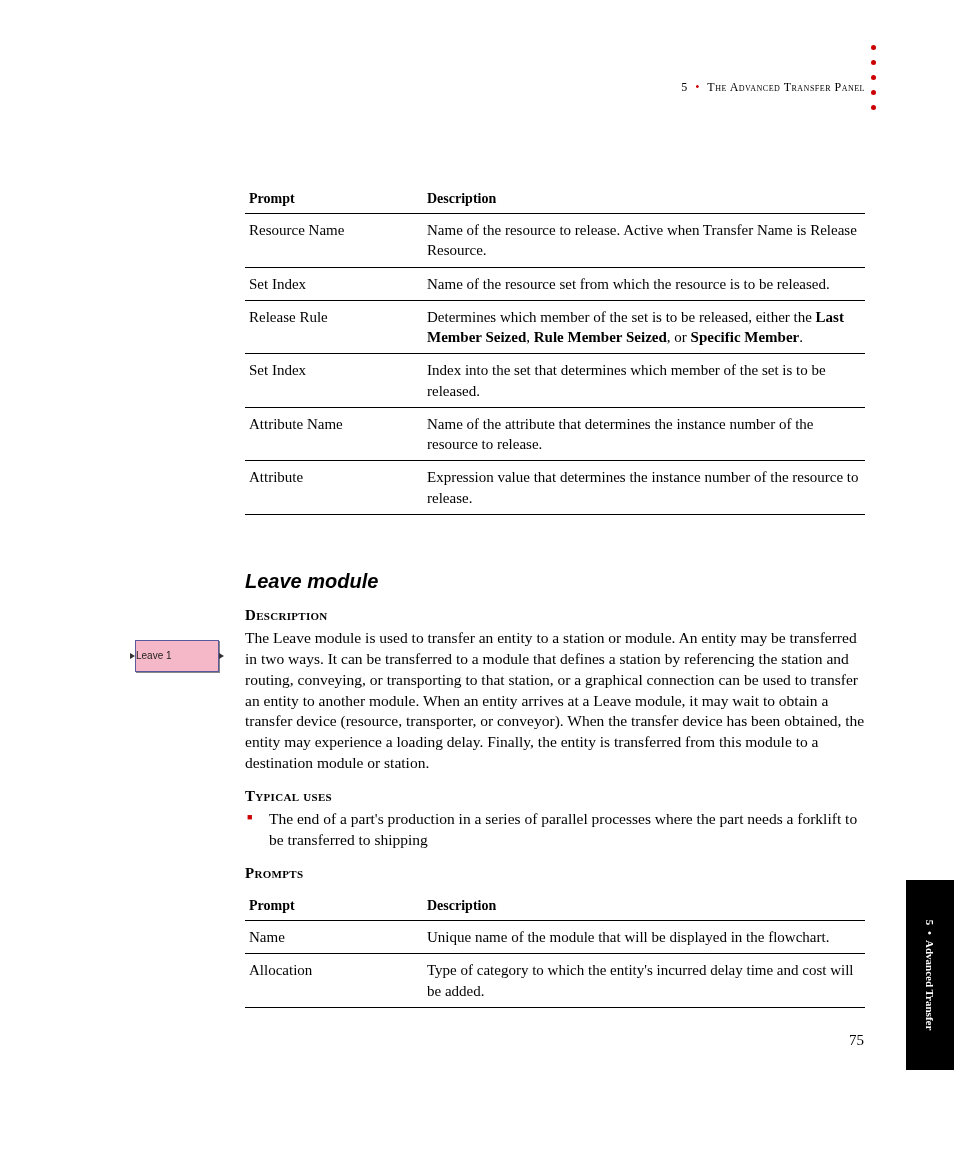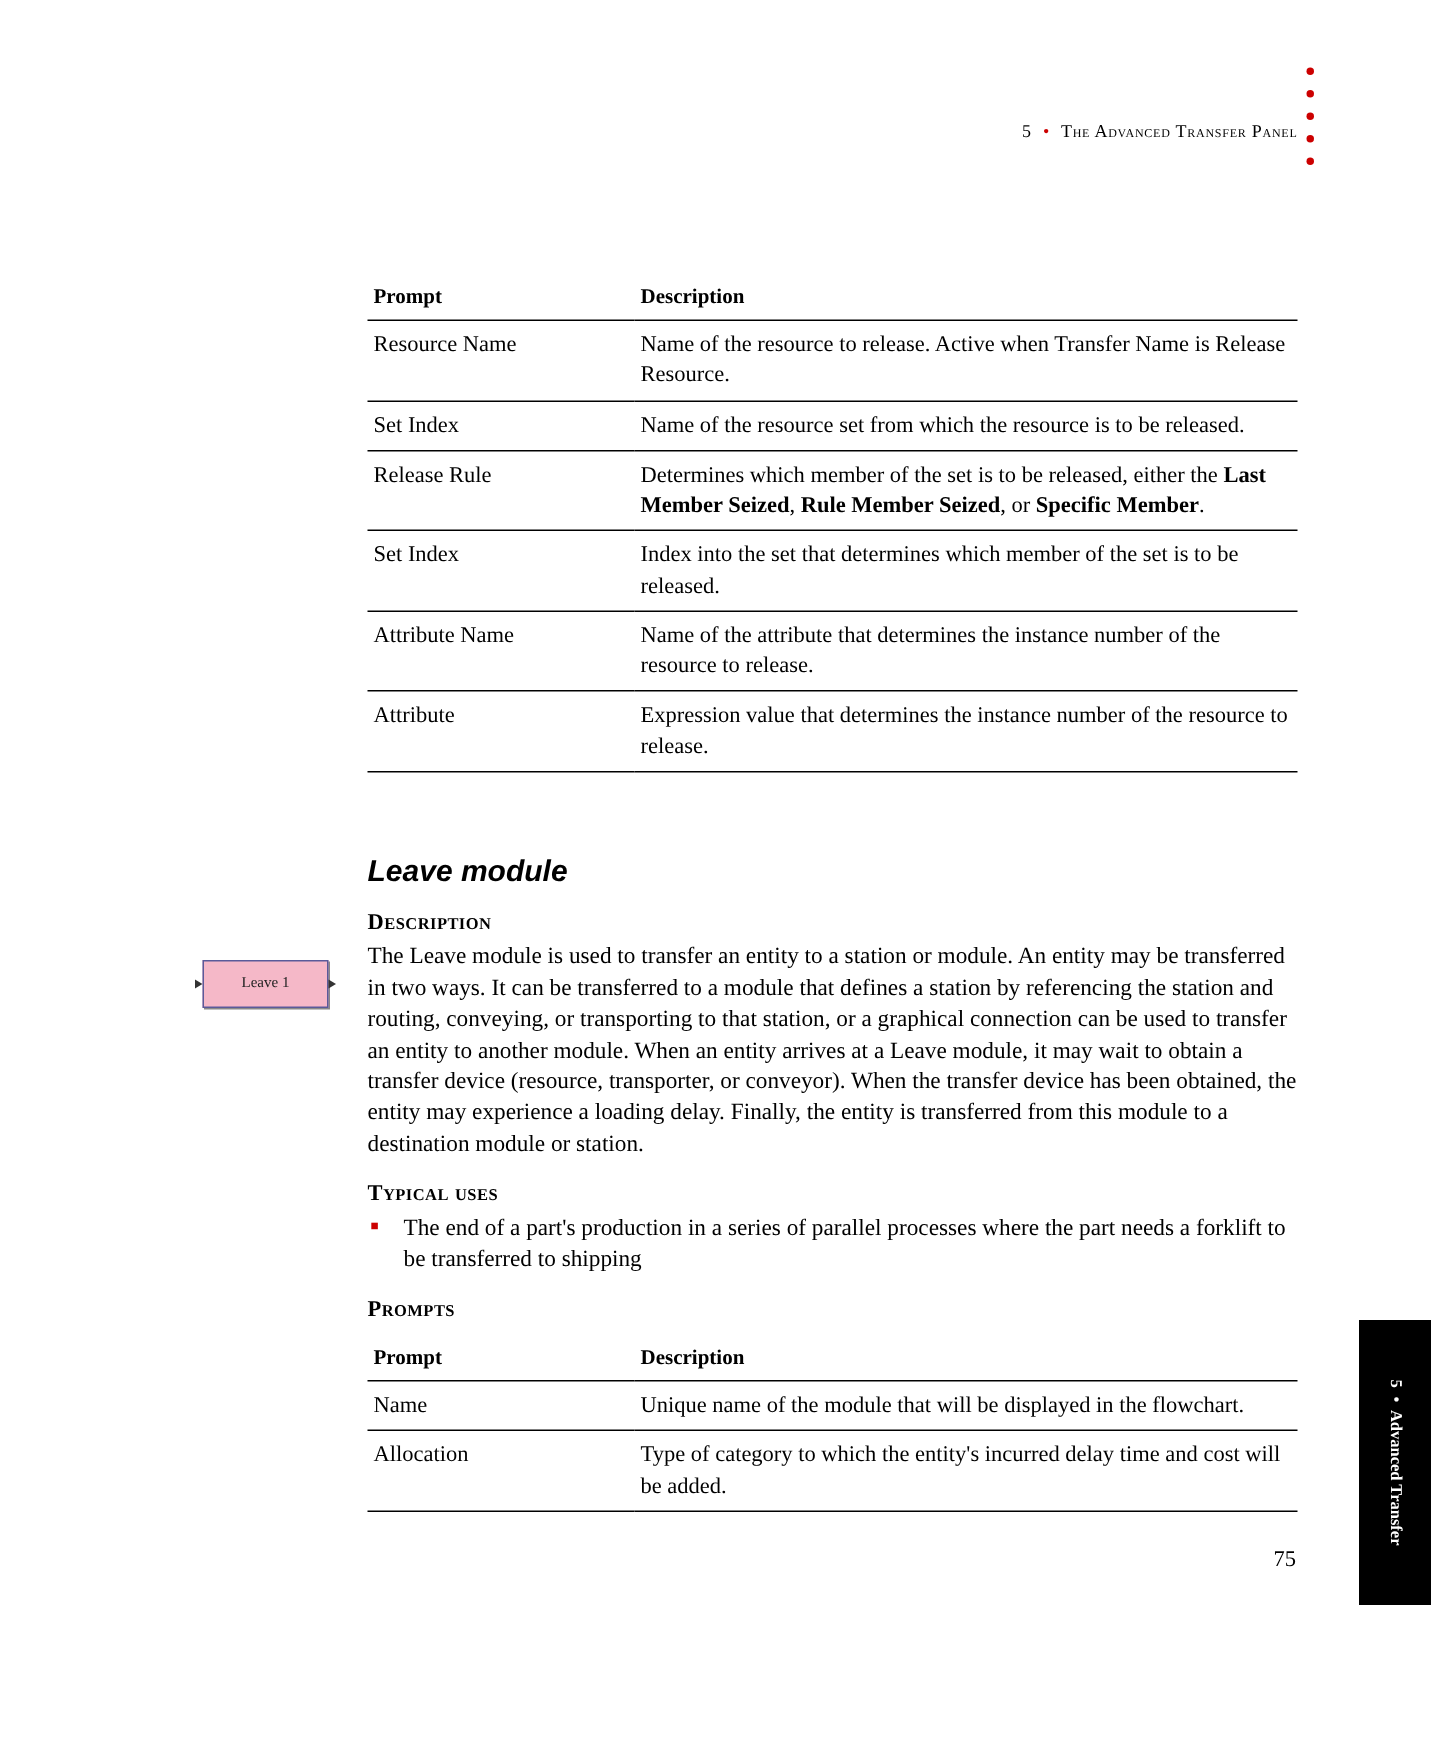--- a/index.html
+++ b/index.html
@@ -110,24 +110,23 @@
   }
   .leave-icon {
     position: absolute;
     left: 135px;
     top: 640px;
     width: 82px;
     height: 30px;
     background: #f5b8c8;
     border: 1px solid #5a5a9a;
     box-shadow: 1px 1px 0 #888;
-    font-family: Liberation Serif, serif;
+    font-family: Liberation Sans, sans-serif;
     font-size: 10px;
     color: #222;
-    text-align: center;
     line-height: 30px;
   }
   .leave-icon::before, .leave-icon::after {
     content: "";
     position: absolute;
     top: 50%;
     width: 0; height: 0;
     border-top: 3px solid transparent;
     border-bottom: 3px solid transparent;
   }

